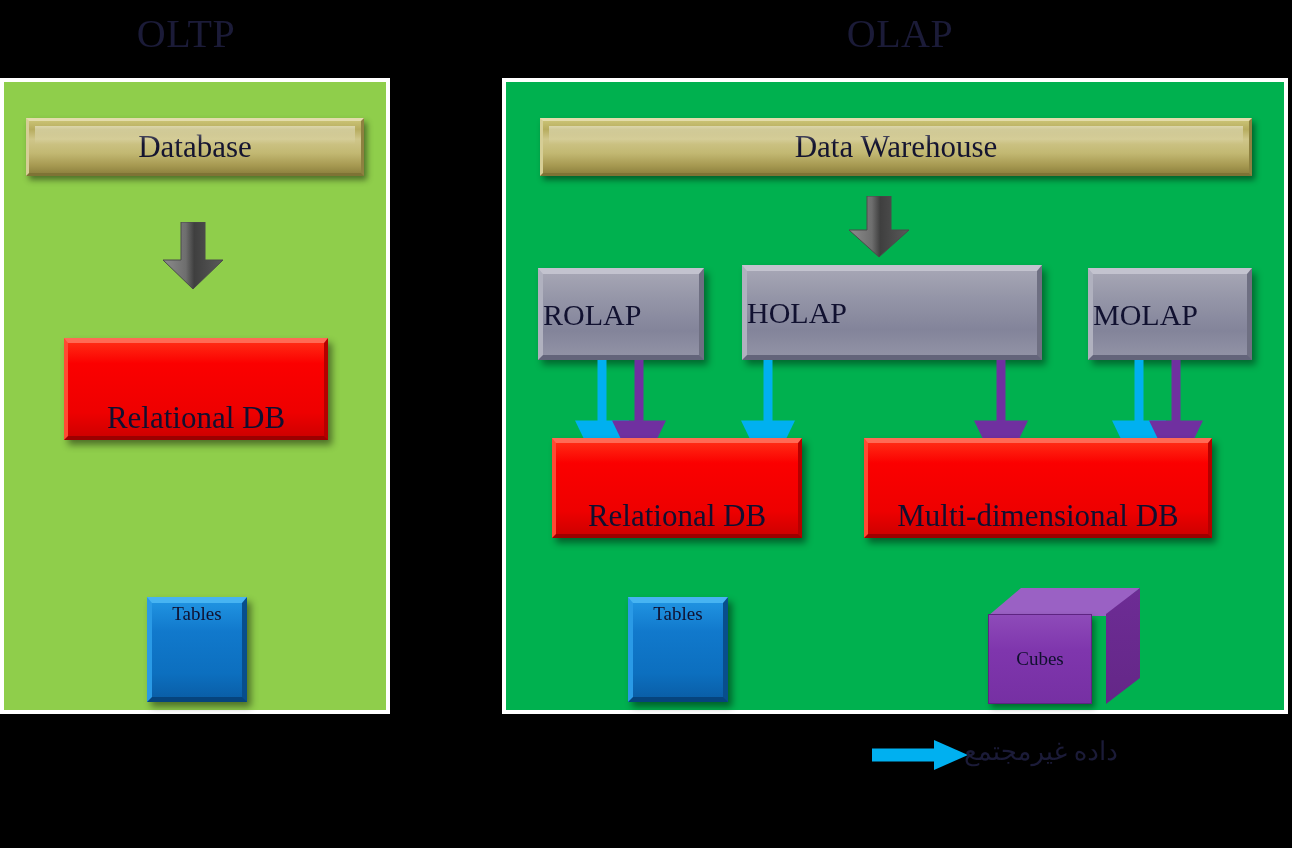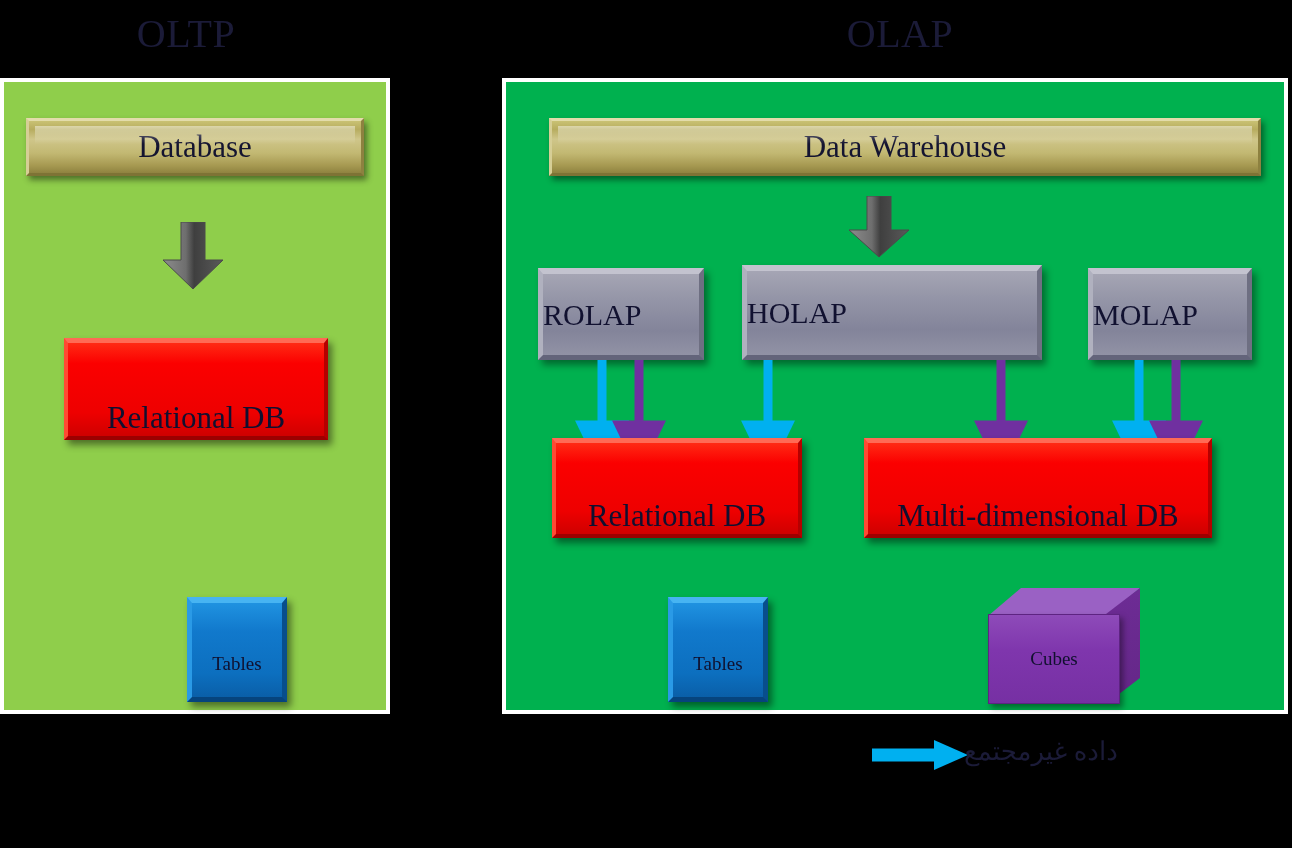--- a/index.html
+++ b/index.html
@@ -25,21 +25,21 @@
         border-left:3px solid #d6ce96;
         border-right:3px solid #8d8140;
         border-bottom:3px solid #7e7335;
         box-shadow:3px 4px 6px rgba(0,0,0,.45);
         display:flex;align-items:center;justify-content:center;
         color:#141430;}
   .gold::before{content:"";position:absolute;left:6px;right:6px;top:5px;height:34%;
         background:linear-gradient(180deg,rgba(255,255,255,.45),rgba(255,255,255,0));
         pointer-events:none;}
   #db-bar{left:26px;top:118px;width:338px;height:58px;font-size:31px;}
-  #dw-bar{left:540px;top:118px;width:712px;height:58px;font-size:31px;margin-left:9px;}
+  #dw-bar{left:540px;top:118px;width:712px;height:58px;font-size:31px;}
 
   
   .graybox{position:absolute;box-sizing:border-box;
         background:linear-gradient(180deg,#a5a5b4 0%,#9596a8 30%,#83849a 70%,#9192a5 100%);
         border-top:6px solid #c3c3cf;
         border-left:5px solid #b0b1bf;
         border-right:5px solid #6e6f82;
         border-bottom:5px solid #63647a;
         box-shadow:4px 5px 7px rgba(0,0,0,.4);
         display:flex;align-items:center;justify-content:flex-start;
@@ -63,28 +63,28 @@
   #mdb{left:864px;top:438px;width:348px;height:100px;font-size:31px;}
 
   
   .bluebox{position:absolute;box-sizing:border-box;
         background:linear-gradient(180deg,#1f92e0 0%,#1179cc 30%,#0c6fbf 75%,#0a5fa8 100%);
         border-top:6px solid #47b4f2;
         border-left:5px solid #2a9ae6;
         border-right:5px solid #084e8c;
         border-bottom:5px solid #06447d;
         box-shadow:4px 5px 7px rgba(0,0,0,.45);
-        display:flex;align-items:flex-end;justify-content:center;
-        color:#10102e;font-size:19px;padding-bottom:22px;margin-left:40px;}
+        display:flex;align-items:flex-start;justify-content:center;
+        color:#10102e;font-size:19px;padding-bottom:22px;}
   #tables-left{left:147px;top:597px;width:100px;height:105px;}
   #tables-right{left:628px;top:597px;width:100px;height:105px;}
 
   
   #cube{position:absolute;left:988px;top:588px;width:152px;height:116px;}
-  #cube .face-front{position:absolute;left:0;top:26px;width:132px;height:90px;
+  #cube .face-front{position:absolute;left:0;top:26px;width:104px;height:90px;
         background:linear-gradient(180deg,#8e4bb9 0%,#7f36ad 40%,#7630a3 100%);
         border:1px solid #5e2482;
         box-shadow:3px 4px 6px rgba(0,0,0,.4);
         display:flex;align-items:center;justify-content:center;
         color:#10102e;font-size:19px;box-sizing:border-box;}
   #cube .face-top{position:absolute;left:0;top:0;width:152px;height:28px;
         background:#9a61c4;
         clip-path:polygon(0 100%, 33px 0, 152px 0, 119px 100%);}
   #cube .face-right{position:absolute;left:118px;top:0;width:34px;height:116px;
         background:linear-gradient(180deg,#6d2c95 0%,#642787 100%);

